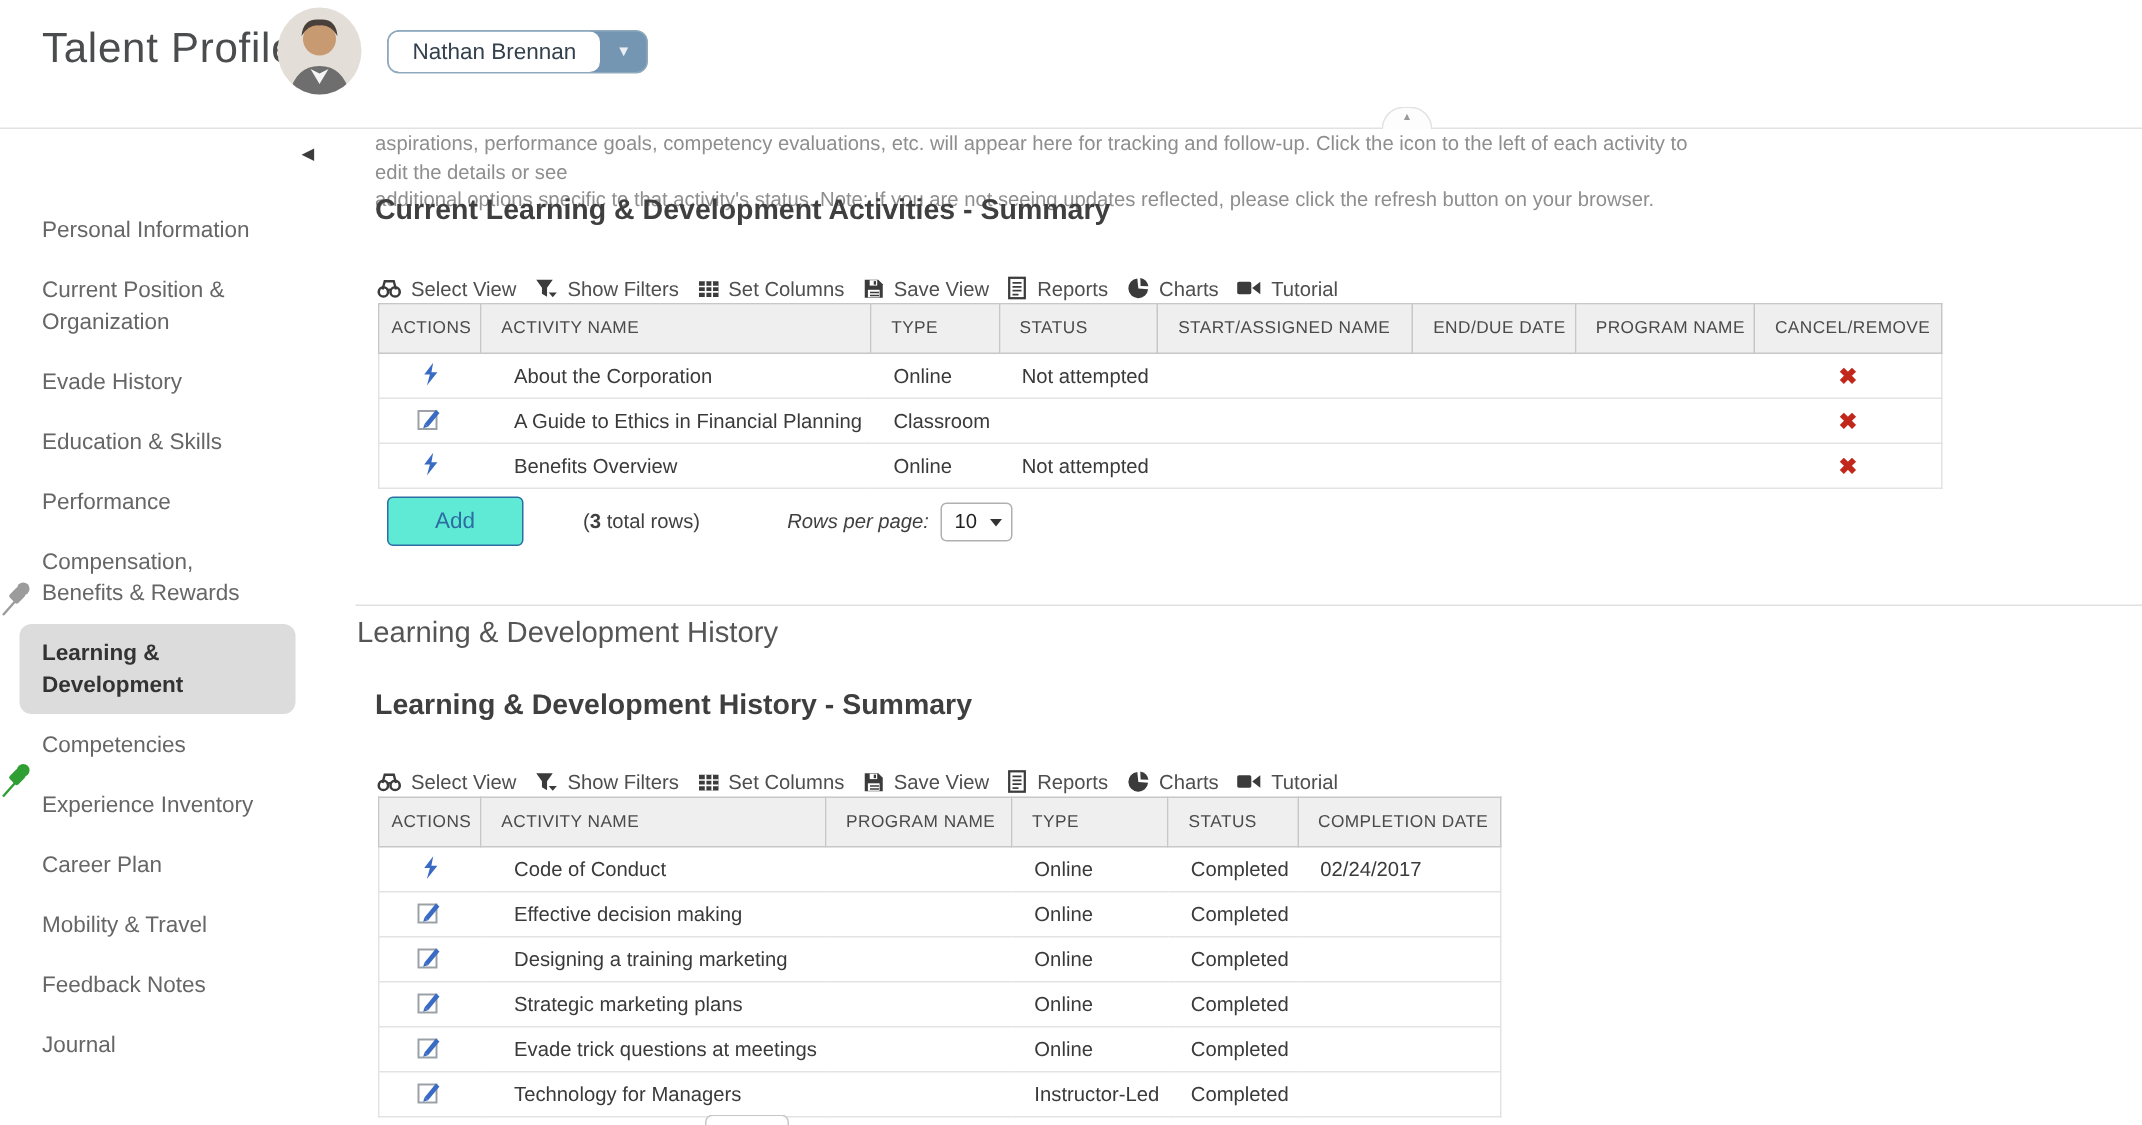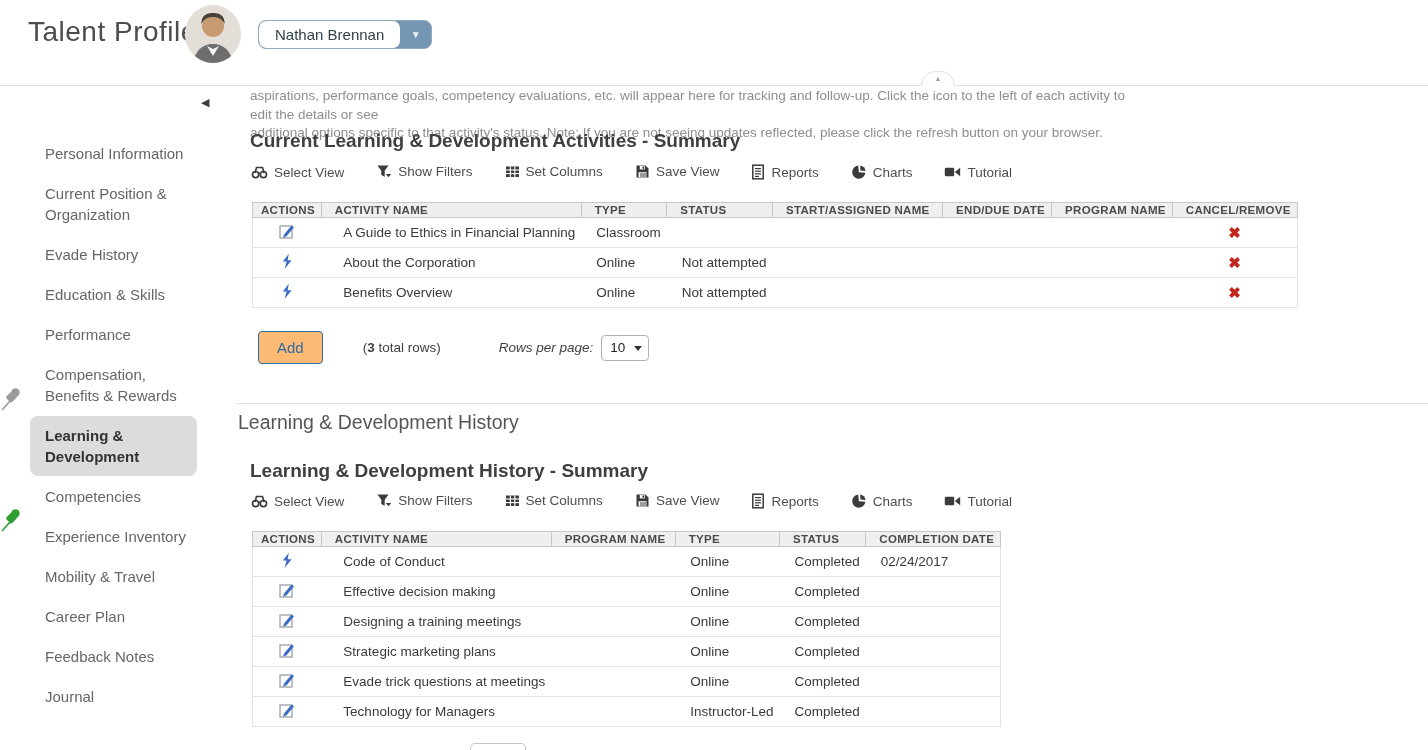--- a/index.html
+++ b/index.html
@@ -19,62 +19,62 @@
     font-size:15px; color:#33414d; min-width:140px;text-align:center; }
   .dd-btn { width:31px; display:flex; align-items:center; justify-content:center; color:#e9eff4; font-size:10px; }
   .top-line { position:absolute; left:0; right:0; top:85px; border-top:1px solid #e2e2e2; }
   .collapse-tab { position:absolute; left:921px; top:71px; width:34px; height:15px;
     border:1px solid #e2e2e2; border-bottom:none; border-radius:17px 17px 0 0; background:#fdfdfd;
     text-align:center; font-size:7px; color:#9a9a9a; line-height:13px; cursor:pointer; }
 
   
   .sidebar { position:absolute; left:0; top:86px; width:237px; bottom:0; }
   .sb-collapse { position:absolute; left:201px; top:10px; font-size:11px; color:#3c3c3c; cursor:pointer; }
-  .sb-list { list-style:none; position:absolute; top:48px; left:0; right:15px;margin-left:17px; }
+  .sb-list { list-style:none; position:absolute; top:48px; left:0; right:15px; }
   .sb-item { font-size:15px; color:#666; line-height:21px; padding:9px 10px 9px 15px; margin:0 25px 1px 13px;
     border-radius:8px; cursor:pointer; }
   .sb-item.active { background:#dcdcdc; color:#333; font-weight:700; }
   .pin { position:absolute; left:0; }
   .pin-gray { top:300px; }
   .pin-green { top:421px; }
 
   
   .main { position:absolute; left:237px; top:86px; right:0; bottom:0; }
   .intro { position:absolute; top:1px; left:13px; width:900px; font-size:13.5px; line-height:18.5px; color:#8e8e8e; }
   .sum-heading { font-size:19px; font-weight:700; color:#3f3f3f; position:absolute; left:13px; }
   .sum-heading.one { top:44px; }
   .sum-heading.two { top:374px; }
   .history-title { position:absolute; left:1px; top:325px; font-size:19.5px; font-weight:400; color:#555; }
   .section-divider { position:absolute; left:0; right:0; top:317px; border-top:1px solid #e0e0e0; }
 
-  .toolbar { position:absolute; left:14px; display:flex; gap:32px; align-items:flex-start; }
+  .toolbar { position:absolute; left:14px; display:flex; gap:12px; align-items:center;margin-top:20px; }
   .toolbar.one { top:78px; }
   .toolbar.two { top:407px; }
   .tb-item { display:flex; align-items:center; gap:6px; font-size:13.5px; color:#4e4e4e; cursor:pointer; white-space:nowrap; }
   .tb-item svg { display:block; }
 
   table.grid { border-collapse:collapse; position:absolute; left:15px; table-layout:fixed; }
   table.grid.one { top:116px; }
   table.grid.two { top:445px; }
-  .grid th { background:#f0efef; border:1px solid #c7c7c7; font-size:11.5px; font-weight:700; color:#4a4a4a;
-    text-align:left; padding:0 6px 0 13px; height:15px; letter-spacing:.3px; white-space:nowrap; overflow:hidden; }
+  .grid th { background:#f0efef; border:1px solid #c7c7c7; font-size:11.5px; font-weight:400; color:#4a4a4a;
+    text-align:left; padding:0 6px 0 13px; height:33px; letter-spacing:.3px; white-space:nowrap; overflow:hidden; }
   .grid td { border-bottom:1px solid #e3e3e3; background:#fff; font-size:13.5px; color:#3a3a3a;
     height:30px; padding:0 6px 0 15px; white-space:nowrap; overflow:hidden; }
   .grid td:first-child { border-left:1px solid #e3e3e3; }
   .grid td:last-child { border-right:1px solid #e3e3e3; }
   .grid td.c-action { text-align:center; padding:0; }
   .grid td.c-activity { padding-left:22px; }
   .grid td.c-cancel { text-align:center; padding:0; font-weight:700; font-size:15px; }
   .grid th.h-action { padding-left:8px; }
   .action-ic { display:inline-block; vertical-align:middle; cursor:pointer; }
   .x-remove { color:#c1271b; cursor:pointer; }
 
   .table-footer { position:absolute; top:245px; left:21px; display:flex; align-items:center; }
-  .add-btn { font-family:inherit; font-size:15px; color:#2e6da4; background:#fdba74; border:1px solid #2e6da4;
-    border-radius:4px; padding:7px 18px; cursor:pointer; }
+  .add-btn { font-family:inherit; font-size:15px; color:#2e6da4; background:#5eead4; border:1px solid #2e6da4;
+    border-radius:4px; padding:7px 31px; cursor:pointer; }
   .total-rows { margin-left:40px; font-size:13.5px; color:#3f3f3f; }
   .rpp-label { margin-left:58px; font-size:13.5px; color:#3f3f3f;font-style:italic; }
   .rpp-wrap { position:relative; margin-left:8px; }
   .rpp-select { font-family:inherit; font-size:13.5px; color:#222; width:48px; height:26px;
     border:1px solid #b0b0b0; border-radius:4px; padding:0 0 0 8px; background:#fff;
     -webkit-appearance:none; appearance:none; cursor:pointer; }
   .rpp-chev { position:absolute; right:7px; top:11px; width:0; height:0; pointer-events:none;
     border-left:4px solid transparent; border-right:4px solid transparent; border-top:5px solid #333; }
 
   .partial-pager { position:absolute; left:233px; top:657px; width:56px; height:12px;
@@ -119,22 +119,22 @@
     <ul class="sb-list" id="sb-list">
         <li class="sb-item">Personal Information</li>
         <li class="sb-item">Current Position &amp; Organization</li>
         <li class="sb-item">Evade History</li>
         <li class="sb-item">Education &amp; Skills</li>
         <li class="sb-item">Performance</li>
         <li class="sb-item">Compensation, Benefits &amp; Rewards</li>
         <li class="sb-item active">Learning &amp; Development</li>
         <li class="sb-item">Competencies</li>
         <li class="sb-item">Experience Inventory</li>
+        <li class="sb-item">Career Plan</li>
         <li class="sb-item">Mobility &amp; Travel</li>
-        <li class="sb-item">Career Plan</li>
         <li class="sb-item">Feedback Notes</li>
         <li class="sb-item">Journal</li>
       </ul>
     <span class="pin pin-gray" id="pin-gray"><svg width="23" height="26" viewBox="0 0 23 26">
           <line x1="2" y1="24" x2="10" y2="15" stroke="#9b9b9b" stroke-width="1.6"></line>
           <rect x="7" y="7" width="9" height="8" rx="1.5" transform="rotate(-45 11.5 11)" fill="#9b9b9b"></rect>
           <circle cx="15.5" cy="6.5" r="4.2" fill="#9b9b9b"></circle>
         </svg></span>
     <span class="pin pin-green" id="pin-green"><svg width="23" height="26" viewBox="0 0 23 26">
           <line x1="2" y1="24" x2="10" y2="15" stroke="#2f9e33" stroke-width="1.6"></line>
@@ -242,40 +242,40 @@
             <th style="width: 85px;">TYPE</th>
             <th style="width: 97px;">STATUS</th>
             <th style="width: 170px;">START/ASSIGNED NAME</th>
             <th style="width: 106px;">END/DUE DATE</th>
             <th style="width: 119px;">PROGRAM NAME</th>
             <th style="width: 125px;">CANCEL/REMOVE</th>
           </tr>
         </thead>
         <tbody>
           <tr>
+            <td class="c-action"><span class="action-ic"><svg width="14" height="17" viewBox="0 0 14 17">
+                  <path d="M8.8 0.8 L2.8 8.6 H6.6 L4.6 16 L11.6 7.2 H7.6 Z" fill="#3a6bc4"></path>
+                </svg></span></td>
+            <td class="c-activity">About the Corporation</td>
+            <td>Online</td>
+            <td>Not attempted</td>
+            <td></td>
+            <td></td>
+            <td></td>
+            <td class="c-cancel"><span class="x-remove">✖</span></td>
+          </tr>
+          <tr>
             <td class="c-action"><span class="action-ic"><svg width="17" height="17" viewBox="0 0 17 17">
                   <rect x="1" y="3" width="12" height="12" fill="#fff" stroke="#9aa0a5" stroke-width="1.3"></rect>
                   <path d="M5 11.6 L12.6 2.4 L15 4.3 L7.4 13.5 Z" fill="#3a6bc4"></path>
                   <path d="M4.1 14.5 L5 11.6 L7.4 13.5 Z" fill="#3a6bc4"></path>
                 </svg></span></td>
             <td class="c-activity">A Guide to Ethics in Financial Planning</td>
             <td>Classroom</td>
             <td></td>
-            <td></td>
-            <td></td>
-            <td></td>
-            <td class="c-cancel"><span class="x-remove">✖</span></td>
-          </tr>
-          <tr>
-            <td class="c-action"><span class="action-ic"><svg width="14" height="17" viewBox="0 0 14 17">
-                  <path d="M8.8 0.8 L2.8 8.6 H6.6 L4.6 16 L11.6 7.2 H7.6 Z" fill="#3a6bc4"></path>
-                </svg></span></td>
-            <td class="c-activity">About the Corporation</td>
-            <td>Online</td>
-            <td>Not attempted</td>
             <td></td>
             <td></td>
             <td></td>
             <td class="c-cancel"><span class="x-remove">✖</span></td>
           </tr>
           <tr>
             <td class="c-action"><span class="action-ic"><svg width="14" height="17" viewBox="0 0 14 17">
                   <path d="M8.8 0.8 L2.8 8.6 H6.6 L4.6 16 L11.6 7.2 H7.6 Z" fill="#3a6bc4"></path>
                 </svg></span></td>
             <td class="c-activity">Benefits Overview</td>
@@ -419,21 +419,21 @@
             <td>Online</td>
             <td>Completed</td>
             <td></td>
           </tr>
           <tr>
             <td class="c-action"><span class="action-ic"><svg width="17" height="17" viewBox="0 0 17 17">
                   <rect x="1" y="3" width="12" height="12" fill="#fff" stroke="#9aa0a5" stroke-width="1.3"></rect>
                   <path d="M5 11.6 L12.6 2.4 L15 4.3 L7.4 13.5 Z" fill="#3a6bc4"></path>
                   <path d="M4.1 14.5 L5 11.6 L7.4 13.5 Z" fill="#3a6bc4"></path>
                 </svg></span></td>
-            <td class="c-activity">Designing a training meetings</td>
+            <td class="c-activity">Designing a training marketing</td>
             <td></td>
             <td>Online</td>
             <td>Completed</td>
             <td></td>
           </tr>
           <tr>
             <td class="c-action"><span class="action-ic"><svg width="17" height="17" viewBox="0 0 17 17">
                   <rect x="1" y="3" width="12" height="12" fill="#fff" stroke="#9aa0a5" stroke-width="1.3"></rect>
                   <path d="M5 11.6 L12.6 2.4 L15 4.3 L7.4 13.5 Z" fill="#3a6bc4"></path>
                   <path d="M4.1 14.5 L5 11.6 L7.4 13.5 Z" fill="#3a6bc4"></path>

